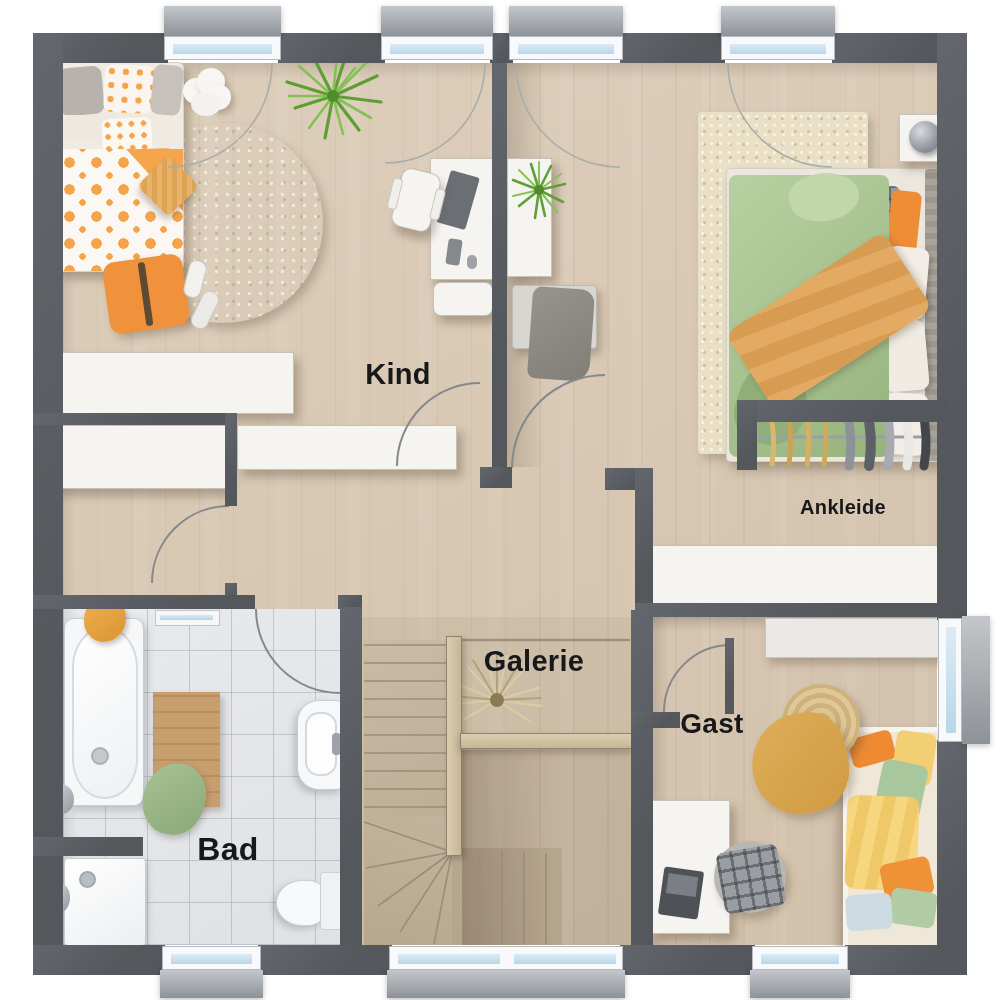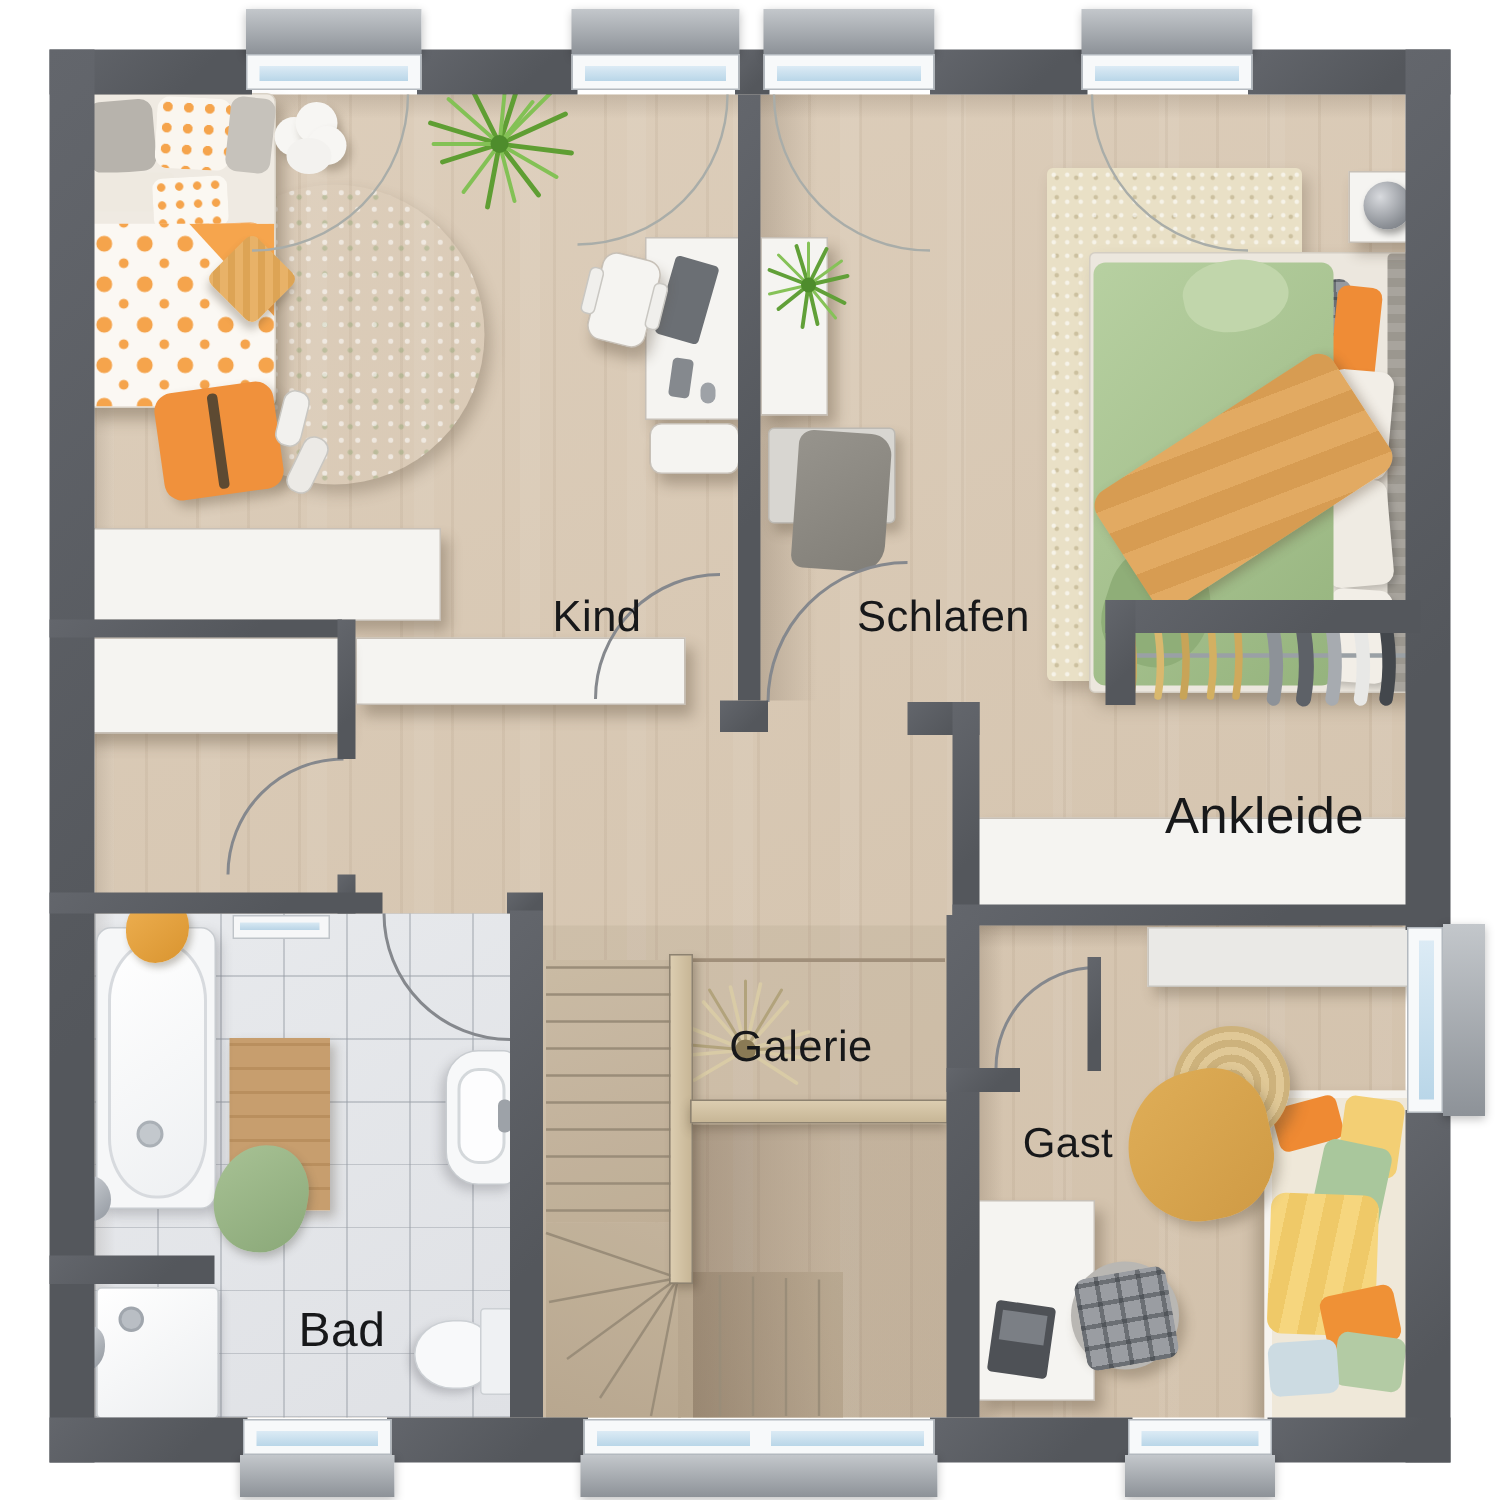--- a/index.html
+++ b/index.html
@@ -20,22 +20,22 @@
   .wood-step{background:linear-gradient(160deg,#d2c3ad,#c6b59e);}
   
   .furn{position:absolute;background:#f5f4f1;border:1px solid rgba(160,150,135,.55);
         box-shadow:5px 7px 9px rgba(80,65,45,.33);}
   .soft{border-radius:8px;}
   
   .win{position:absolute;background:#f7f9fa;border:1px solid #b3b9bf;box-sizing:border-box;}
   .win .glass{position:absolute;background:linear-gradient(#dcebf5,#b9d6e8);}
   .sill{position:absolute;background:linear-gradient(#c3c7cb,#8d9298);box-shadow:0 2px 6px rgba(0,0,0,.25);}
   
-  .rlabel{position:absolute;transform:translate(-50%,-50%);font-size:29px;font-weight:400;
-          color:#17181a;letter-spacing:.3px;white-space:nowrap;margin-top:38px;}
+  .rlabel{position:absolute;transform:translate(-50%,-50%);font-size:29px;font-weight:700;
+          color:#17181a;letter-spacing:.3px;white-space:nowrap;}
   .attic{position:absolute;border:2px dashed #4b4e53;color:#1b1c1e;font-size:17px;font-weight:600;
          line-height:1.45;padding:6px 0 0 8px;box-sizing:border-box;}
   .shade{position:absolute;pointer-events:none;}
 </style>
 </head>
 <body>
 
 <div id="canvas">
 
   <div class="abs floor-wood" style="left:63px;top:63px;width:874px;height:882px;"></div>
@@ -370,20 +370,19 @@
     <div class="glass" style="left:124px;top:7px;width:102px;height:10px;"></div>
   </div>
   <div class="win" style="left:752px;top:946px;width:96px;height:24px;">
       <div class="glass" style="left:8px;top:7px;right:8px;height:10px;"></div>
     </div>
   <div class="win" style="left:938px;top:618px;width:24px;height:124px;">
       <div class="glass" style="left:7px;top:8px;width:10px;bottom:8px;"></div>
     </div>
 
   <div class="rlabel" style="left:398px;top:374px;">Kind</div>
-  <div class="rlabel" style="left:629px;top:374px;">Schlafen</div>
-  <div class="rlabel" style="left:843px;top:507px;font-size:34px;">Ankleide</div>
+  <div class="rlabel" style="left:843px;top:507px;font-size:20px;">Ankleide</div>
   <div class="rlabel" style="left:228px;top:849px;font-size:32px;">Bad</div>
   <div class="rlabel" style="left:534px;top:661px;">Galerie</div>
   <div class="rlabel" style="left:712px;top:724px;font-size:28px;">Gast</div>
 
 
 </div>
 
 </body></html>

